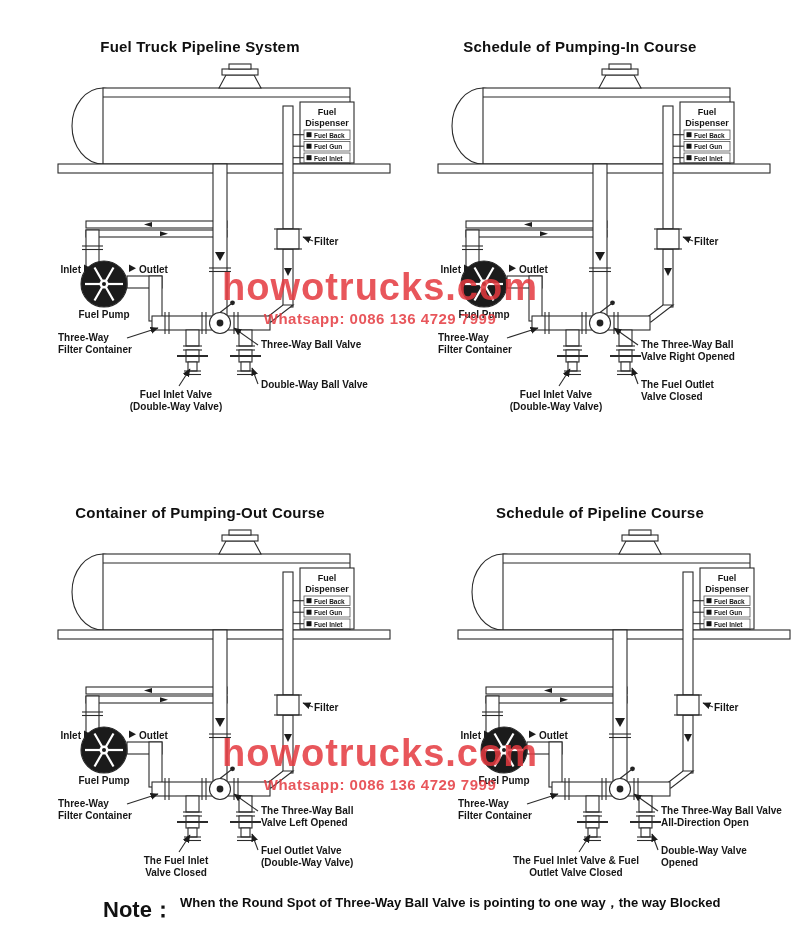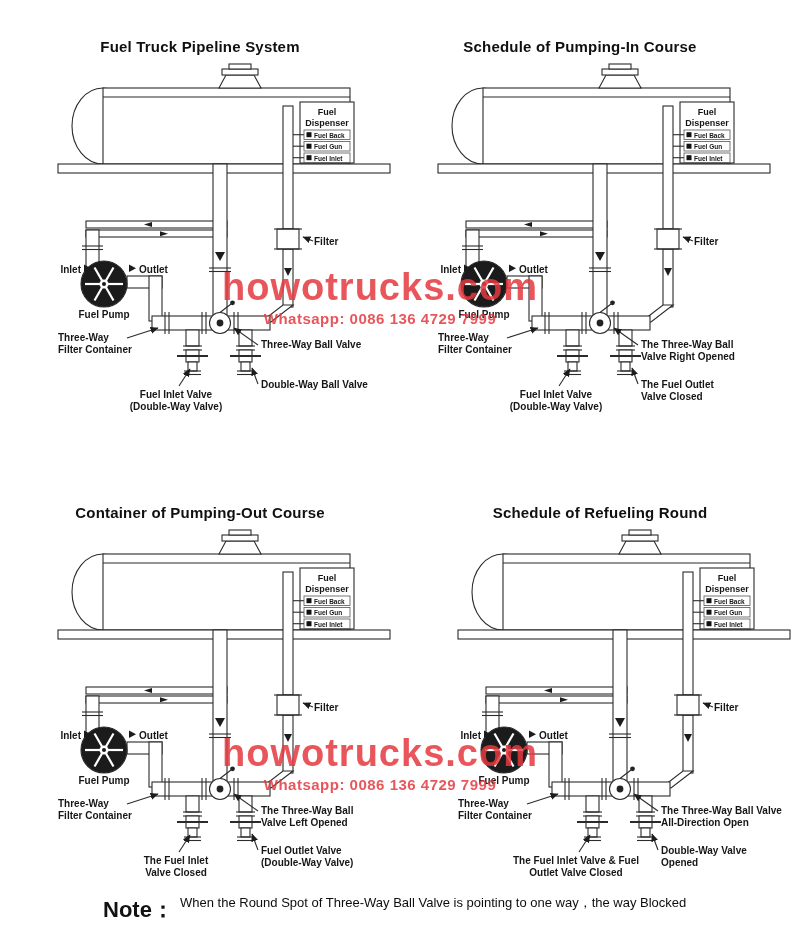--- a/index.html
+++ b/index.html
@@ -29,21 +29,21 @@
     position:absolute; z-index:6; pointer-events:none;
     width:400px; text-align:center; color:rgba(228,56,62,0.85);
     white-space:nowrap;
   }
   .wm-brand { font-size:38px; font-weight:800; letter-spacing:1px; }
   .wm-sub   { font-size:15px; font-weight:700; letter-spacing:0.5px; }
   .note { position:absolute; left:0; top:875px; width:800px; height:55px; }
   .note-label { position:absolute; left:103px; top:4px; font-size:22px; font-weight:bold; }
   .note-lines {
     position:absolute; left:180px; top:1px; width:615px;
-    font-size:13px; font-weight:normal; line-height:22px; color:#0d0d0d;
+    font-size:13px; font-weight:bold; line-height:22px; color:#0d0d0d;
   }
 </style>
 </head>
 <body>
 
 <div class="page">
 
   <div class="panel-slot" id="slot-0">
   <div class="panel">
     <div class="panel-title">Fuel Truck Pipeline System</div>
@@ -522,21 +522,21 @@
       <text class="t10" x="176" y="394" text-anchor="middle">Valve Closed</text>
       <text class="t10" x="261" y="332">The Three-Way Ball</text>
       <text class="t10" x="261" y="344">Valve Left Opened</text>
       <text class="t10" x="261" y="372">Fuel Outlet Valve</text>
       <text class="t10" x="261" y="384">(Double-Way Valve)</text>
     </svg>
   </div>
 </div>
   <div class="panel-slot" id="slot-3">
   <div class="panel">
-    <div class="panel-title">Schedule of Refueling Round</div>
+    <div class="panel-title">Schedule of Pipeline Course</div>
     <svg class="diagram" width="400" height="466" viewBox="0 0 400 466">
       <defs>
         <marker id="arr" markerWidth="9" markerHeight="9" refX="7.5" refY="4.5" orient="auto" markerUnits="userSpaceOnUse">
           <path d="M0,1 L8,4.5 L0,8 Z" fill="#1c1c1c"></path>
         </marker>
       </defs>
       <g stroke="#2b2b2b" stroke-width="1.1" fill="none">
 
         <g>
           <ellipse cx="103" cy="110" rx="31" ry="38" fill="#fff"></ellipse>

